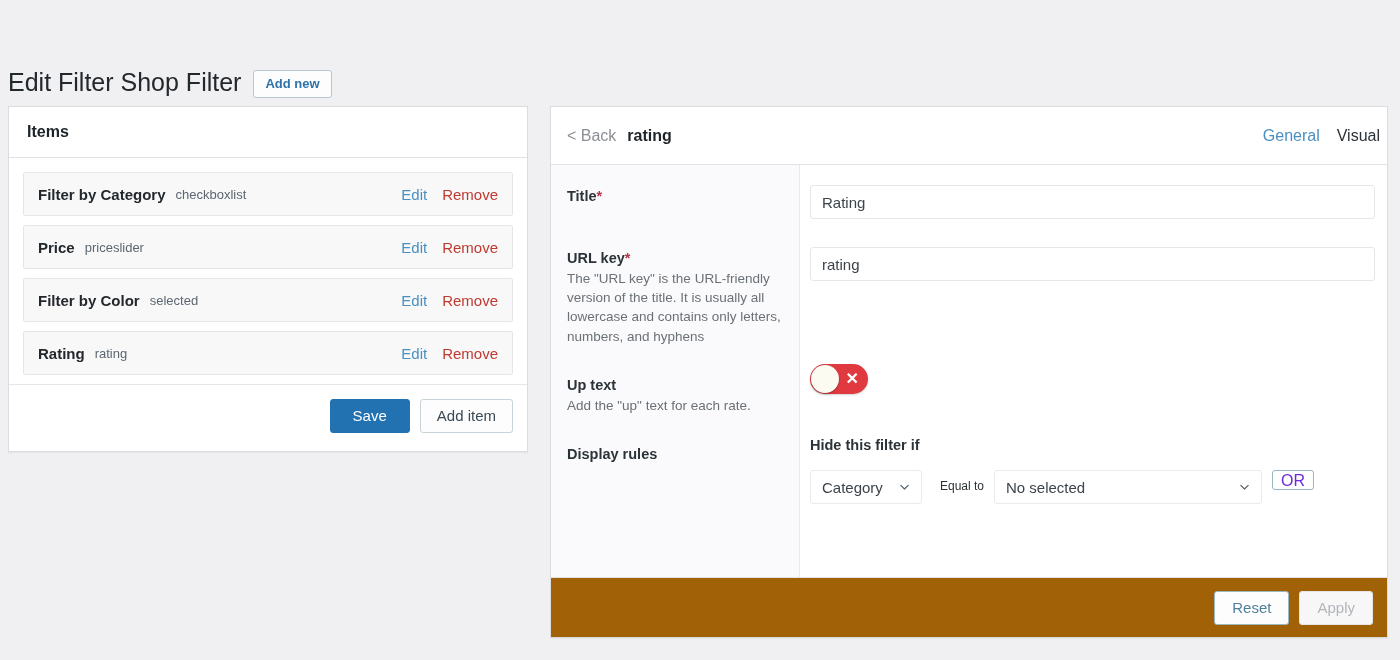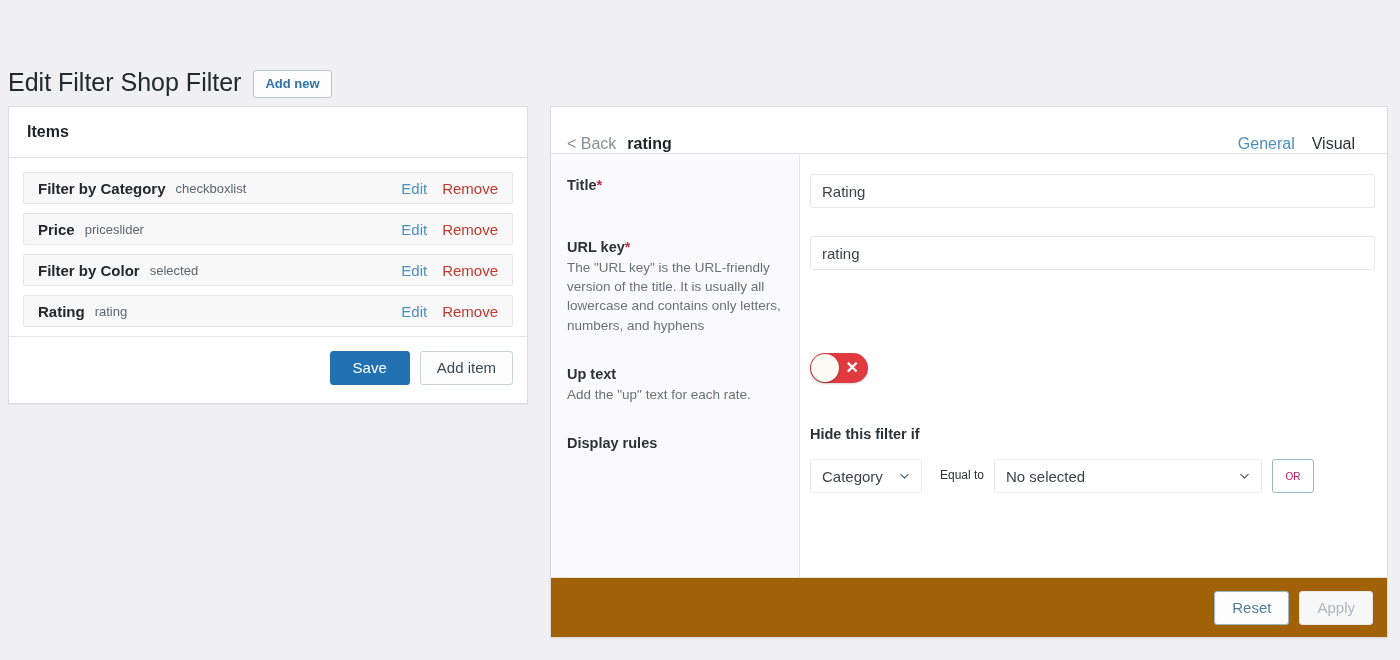--- a/index.html
+++ b/index.html
@@ -67,21 +67,21 @@
     color: #1d2327;
   }
   .items-body { padding: 14px 14px 0 14px; }
   .item-row {
     display: flex;
     align-items: center;
     background: #f8f8f9;
     border: 1px solid #e6e6e8;
     border-radius: 2px;
     padding: 0 14px;
-    height: 32px;
+    height: 44px;
     margin-bottom: 9px;
   }
   .item-name {
     font-size: 15px;
     font-weight: bold;
     color: #23282d;
     margin-right: 10px;
     white-space: nowrap;
   }
   .item-type {
@@ -137,23 +137,23 @@
     flex: 0 0 838px;
     background: #ffffff;
     border: 1px solid #dcdcde;
     box-shadow: 0 1px 1px rgba(0,0,0,.04);
     display: flex;
     flex-direction: column;
     height: 532px;
   }
   .detail-head {
     display: flex;
-    align-items: flex-end;
-    padding: 0 32px 0 16px;
-    height: 47px;
+    align-items: center;
+    padding: 0 7px 0 16px;
+    height: 58px;
     border-bottom: 1px solid #e2e2e4;
   }
   .back-link {
     font-size: 16px;
     color: #8a8f94;
     cursor: pointer;
     margin-right: 11px;
     white-space: nowrap;
   }
   .detail-title {
@@ -279,27 +279,27 @@
   }
   .equal-to {
     width: 52px;
     font-size: 12px;
     color: #2c3338;
     line-height: 1.5;
     padding-top: 7px;
     text-align: right;
   }
   .or-btn {
-    height: 34px;
+    height: 20px;
     min-width: 42px;
     border: 1px solid #96b6c4;
     border-radius: 3px;
     background: #fff;
-    color: #be185d;
-    font-size: 10px;
+    color: #6d28d9;
+    font-size: 16px;
     cursor: pointer;
     font-family: "Liberation Sans", sans-serif;
   }
 
   .detail-footer {
     border-top: 1px solid #e2e2e4;
     background: #a16207;
     height: 60px;
     display: flex;
     align-items: center;

